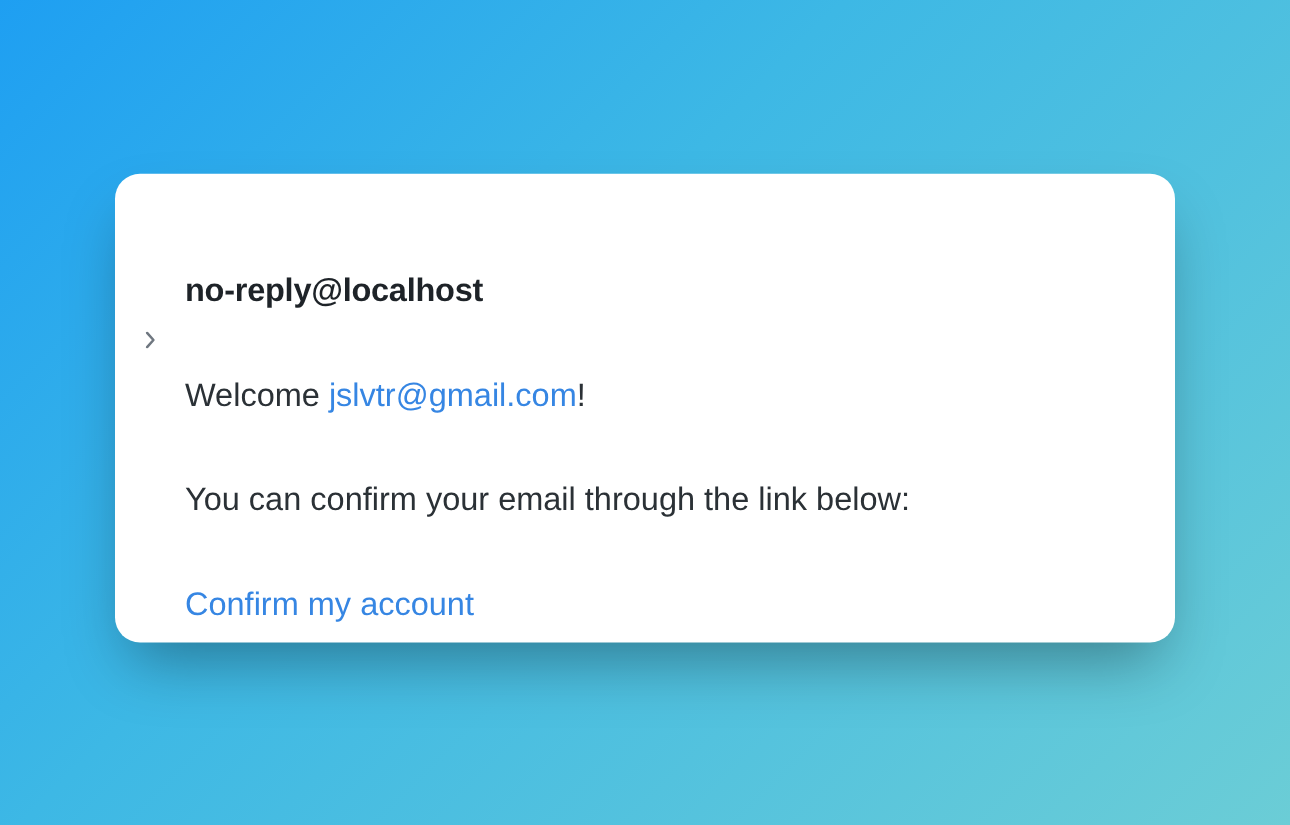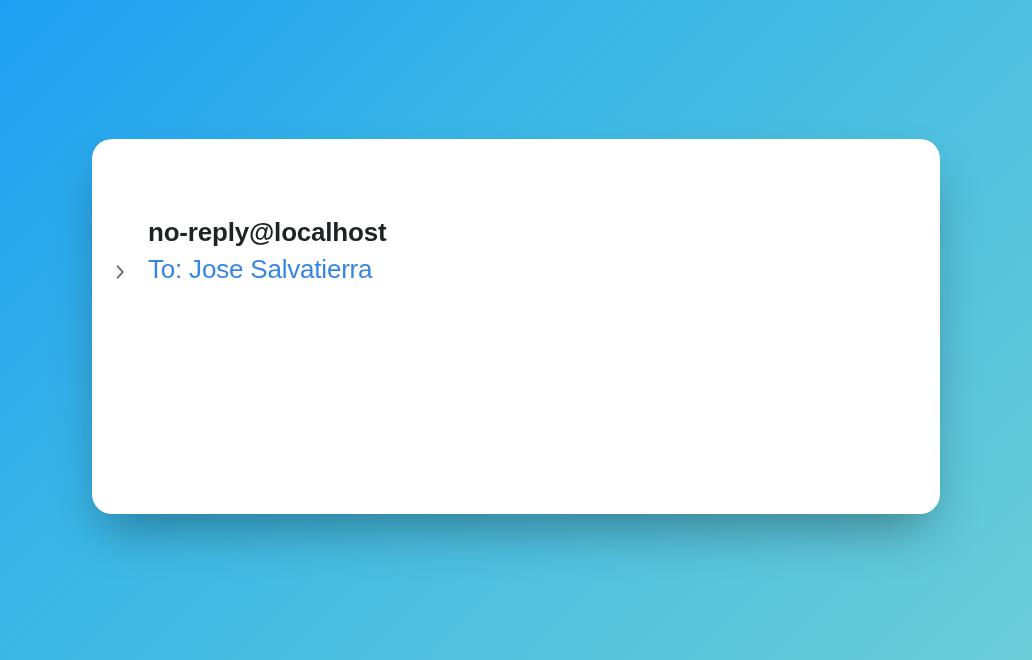--- a/index.html
+++ b/index.html
@@ -93,17 +93,23 @@
 
 <div class="email-card">
 
   <div class="header-section">
     <span class="chevron-wrap">
       <svg width="9" height="14" viewBox="0 0 8 12" fill="none">
         <path d="M1.5 1L6 6L1.5 11" stroke="#6f7780" stroke-width="1.8" stroke-linecap="round" stroke-linejoin="round"></path>
       </svg>
     </span>
     <div class="from">no-reply@localhost</div>
-    <div class="to-line"><span>To: </span><span>Jose Salvatierra</span></div>
   </div>
 
+  <div class="body-section">
+    <div class="welcome-line"><span>Welcome </span><span class="email-link">jslvtr@gmail.com</span><span>!</span></div>
+    
+    <div class="confirm-text">You can confirm your email through the link below:</div>
+    
+    <span class="confirm-link">Confirm my account</span>
+  </div>
 
 </div>
 
 </body></html>

